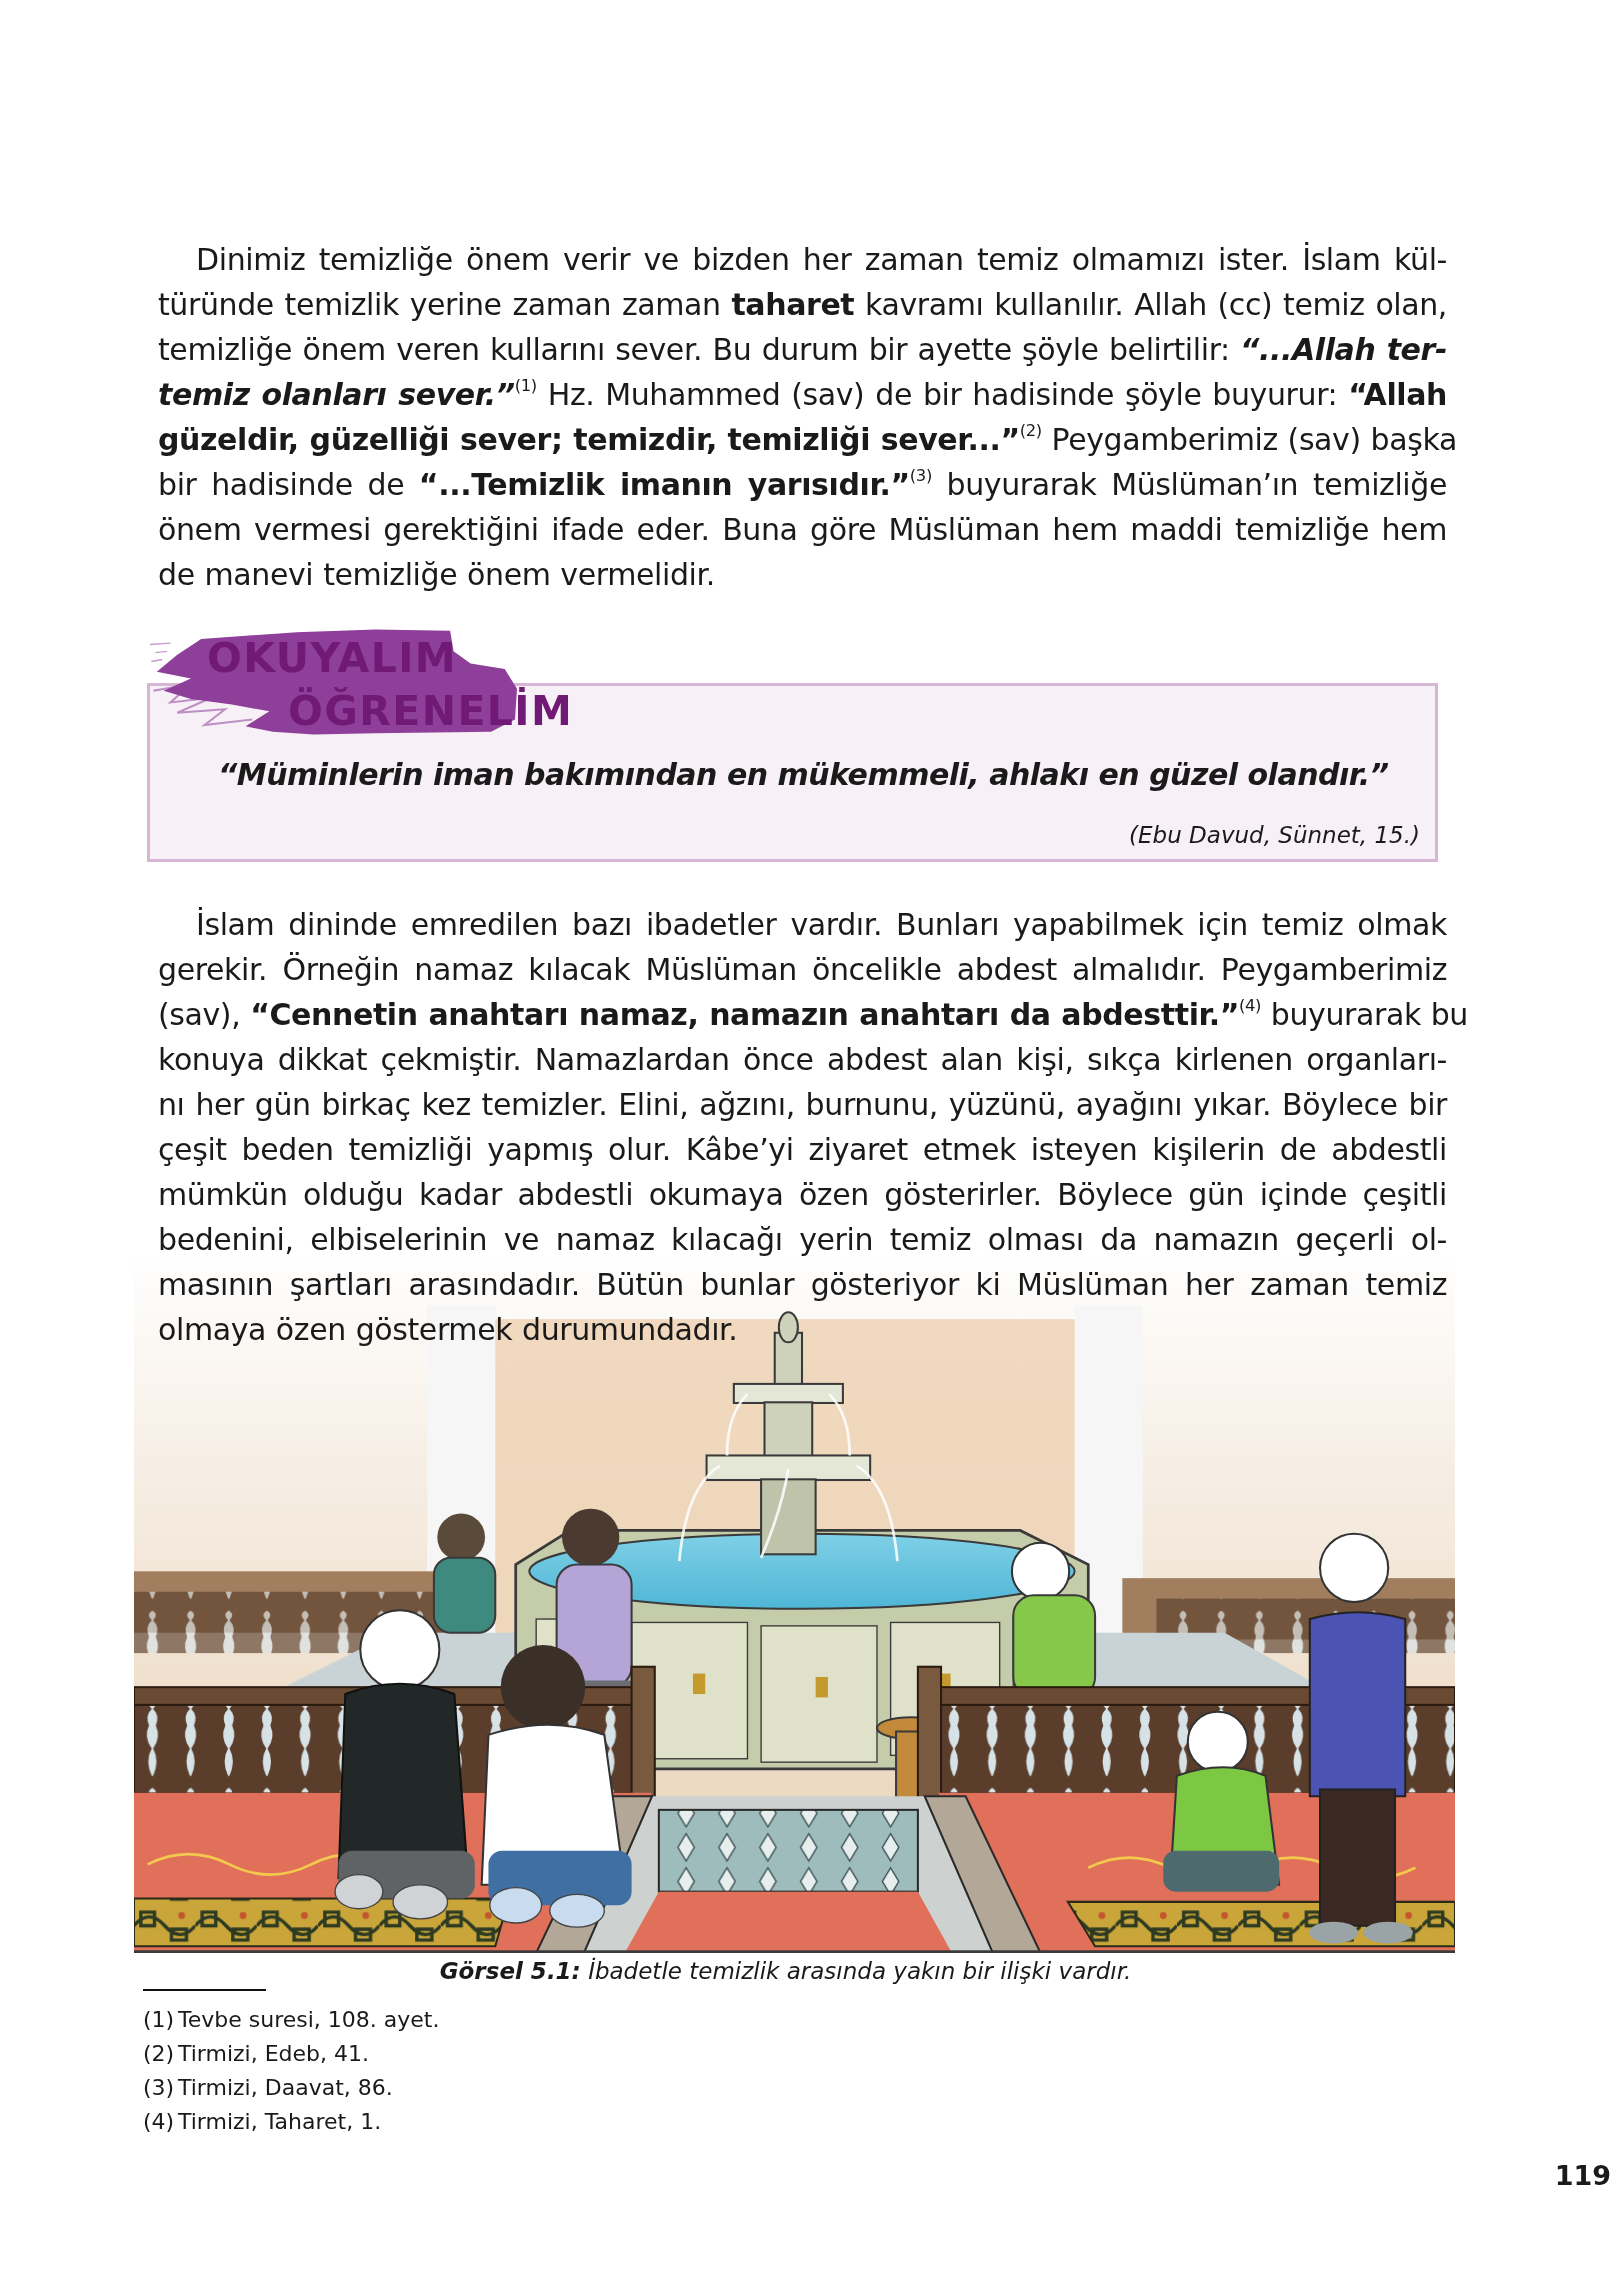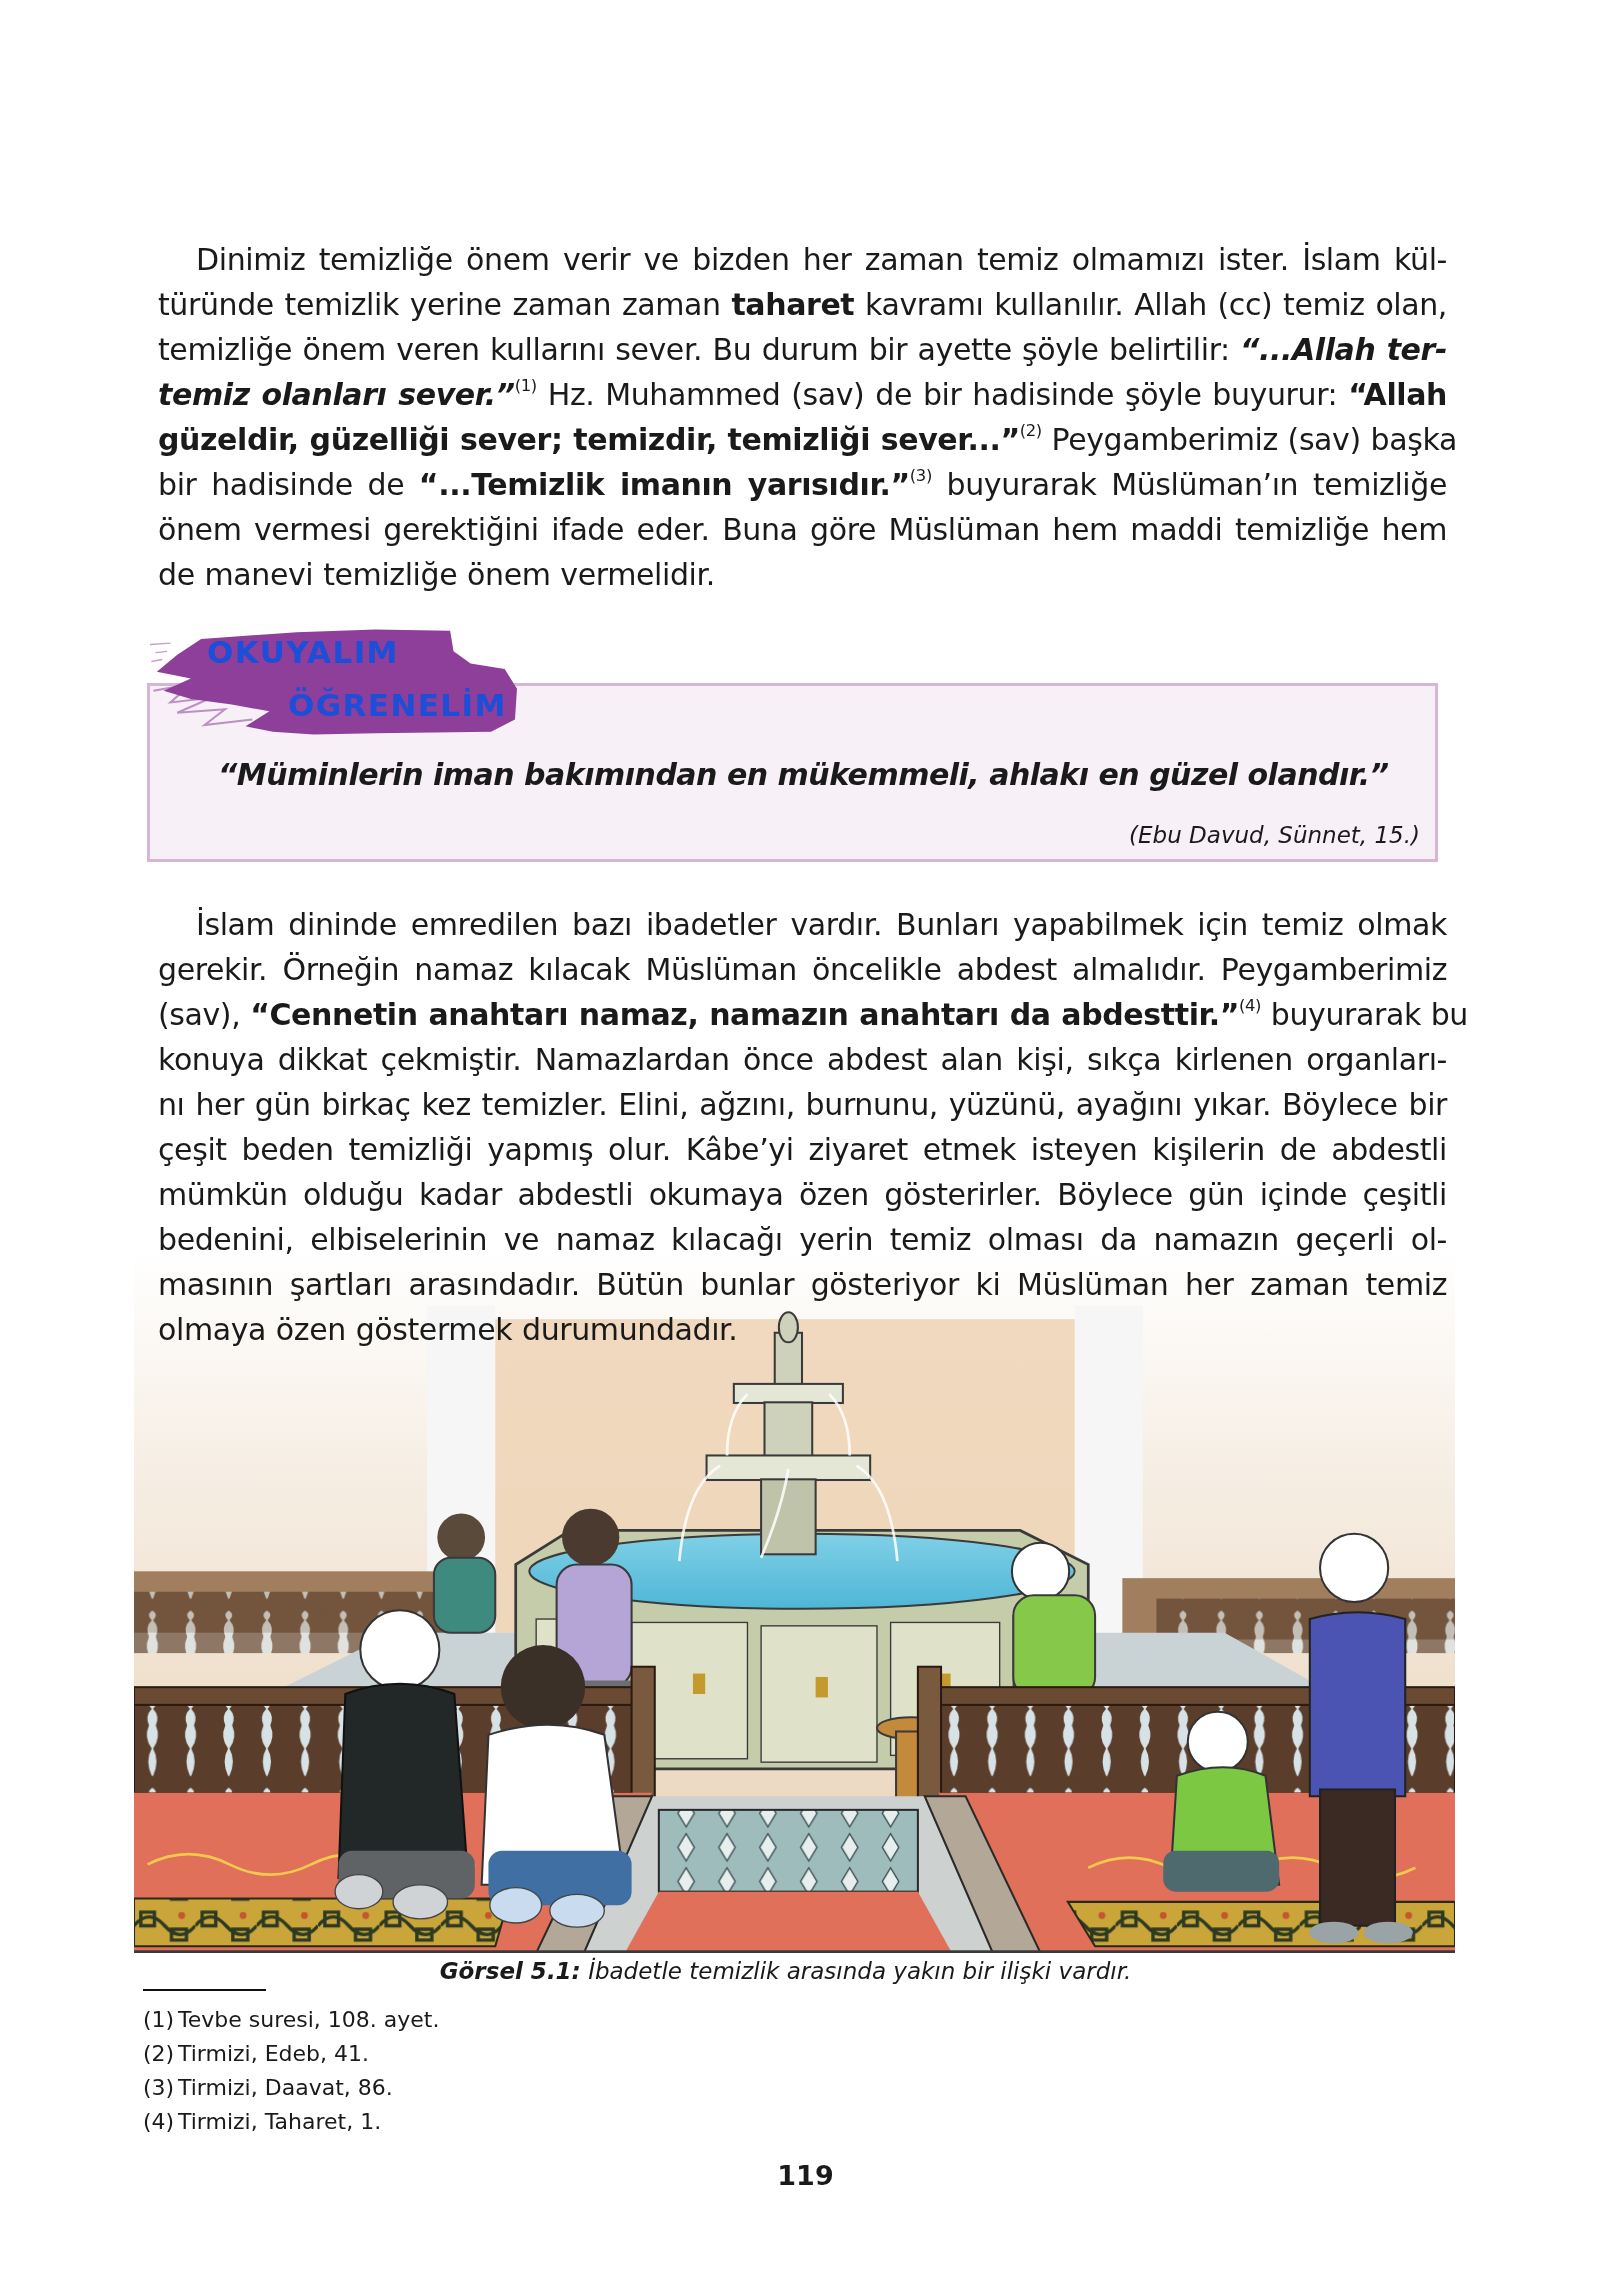--- a/index.html
+++ b/index.html
@@ -12,37 +12,37 @@
   .para sup { font-size: 16.4px; vertical-align: 13.6px; line-height: 0; font-weight: normal; font-style: normal; }
   #p1 { top: 225px; }
   #p2 { top: 890px; z-index: 3; }
   .line { display: block; text-align: justify; text-align-last: justify; white-space: nowrap; }
   .line.last { text-align-last: left; }
 
   
   .box { position: absolute; left: 147px; top: 683px; width: 1291px; height: 179px;
          background: #f7f0f6; border: 3.4px solid #d7b6d5; box-sizing: border-box; }
   .brush { position: absolute; left: 150px; top: 624px; width: 382px; height: 116px; z-index: 2; }
-  .brush-text { position: absolute; color: #1d4ed8; font-weight: bold; font-size: 31px;
+  .brush-text { position: absolute; color: #701a75; font-weight: bold; font-size: 41px;
                 letter-spacing: 1.4px; font-family: "DejaVu Sans", sans-serif; z-index: 3; text-align: center; }
   #bt1 { left: 207px; top: 634px; }
   #bt2 { left: 288px; top: 687px; }
   .quote { position: absolute; left: 218px; top: 757px; font-size: 30px; font-weight: bold;
            font-style: italic; letter-spacing: -0.5px; }
   .source { position: absolute; right: 191px; top: 822px; font-size: 23px; font-style: italic; }
 
   
   .illus { position: absolute; left: 134px; top: 1251px; width: 1321px; height: 702px; z-index: 1; }
   .caption { position: absolute; left: 0; width: 1571px; top: 1958px; text-align: center;
              font-size: 23px; font-style: italic; }
   .caption b { font-weight: bold; }
   .fn-rule { position: absolute; left: 143px; top: 1989px; width: 123px; height: 2px; background: #111; }
   .fn { position: absolute; left: 143px; font-size: 22px; }
   .fn .num { display: inline-block; width: 35px; }
-  .pagenum { position: absolute; left: 0; width: 1611px; text-align: center; top: 2160px;
+  .pagenum { position: absolute; left: 0; width: 1611px; text-align: right; top: 2160px;
              font-size: 27px; font-weight: bold; }
 </style>
 </head>
 <body>
 
 <div class="para" id="p1">
     <span class="line"><span class="indent"></span>Dinimiz temizliğe önem verir ve bizden her zaman temiz olmamızı ister. İslam kül-</span>
     <span class="line">türünde temizlik yerine zaman zaman <b>taharet</b> kavramı kullanılır. Allah (cc) temiz olan,</span>
     <span class="line">temizliğe önem veren kullarını sever. Bu durum bir ayette şöyle belirtilir: <b style="font-style: italic;">“...Allah ter-</b></span>
     <span class="line"><b style="font-style: italic;">temiz olanları sever.”</b><sup>(1)</sup> Hz. Muhammed (sav) de bir hadisinde şöyle buyurur: <b>“Allah</b></span>

